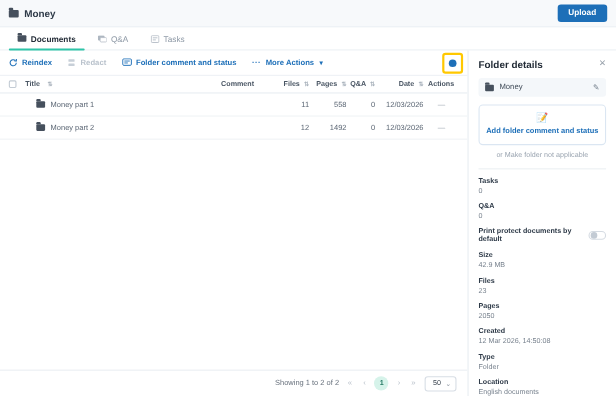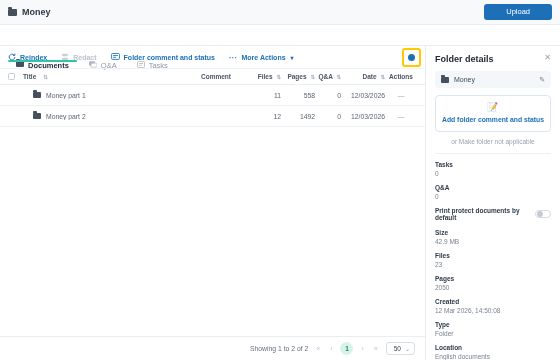--- a/index.html
+++ b/index.html
@@ -22,46 +22,45 @@
     padding: 0 8px;
     flex: 0 0 25px;
   }
   .crumb { display: flex; align-items: center; gap: 5px; }
   .crumb-label { font-size: 9px; color: #2e3a48; font-weight: 600; }
   .upload-btn {
     margin-left: auto;
     background: #1d6fb8;
     color: #ffffff;
     font-size: 7.5px;
-    font-weight: 400;
+    font-weight: 700;
     border-radius: 3px;
-    padding: 4px 22px;
+    padding: 4px 10px;
     line-height: 1;
     border: none;
     cursor: pointer;
     text-align: right;
   }
 
   
   .tabs {
     height: 21px;
     background: #ffffff;
     border-bottom: 1px solid #e8edf2;
     display: flex; align-items: stretch;
     padding: 0 6px;
     flex: 0 0 21px;
   }
   .tab {
-    display: flex; align-items: flex-start; gap: 4px;
+    display: flex; align-items: center; gap: 4px;
     padding: 0 10px;
     font-size: 7.5px;
     color: #8e99a6;
     cursor: pointer;
     position: relative;
-    margin-top: 36px;
   }
   .tab.active { color: #222b36; font-weight: 700; }
   .tab.active::after {
     content: ""; position: absolute; left: 2px; right: 2px; bottom: -1px;
     height: 2px; background: #2fc4a8; border-radius: 2px;
   }
 
   
   .body { flex: 1 1 auto; display: flex; min-height: 0; }
   .left { flex: 1 1 auto; display: flex; flex-direction: column; min-width: 0; background:#fff; }

